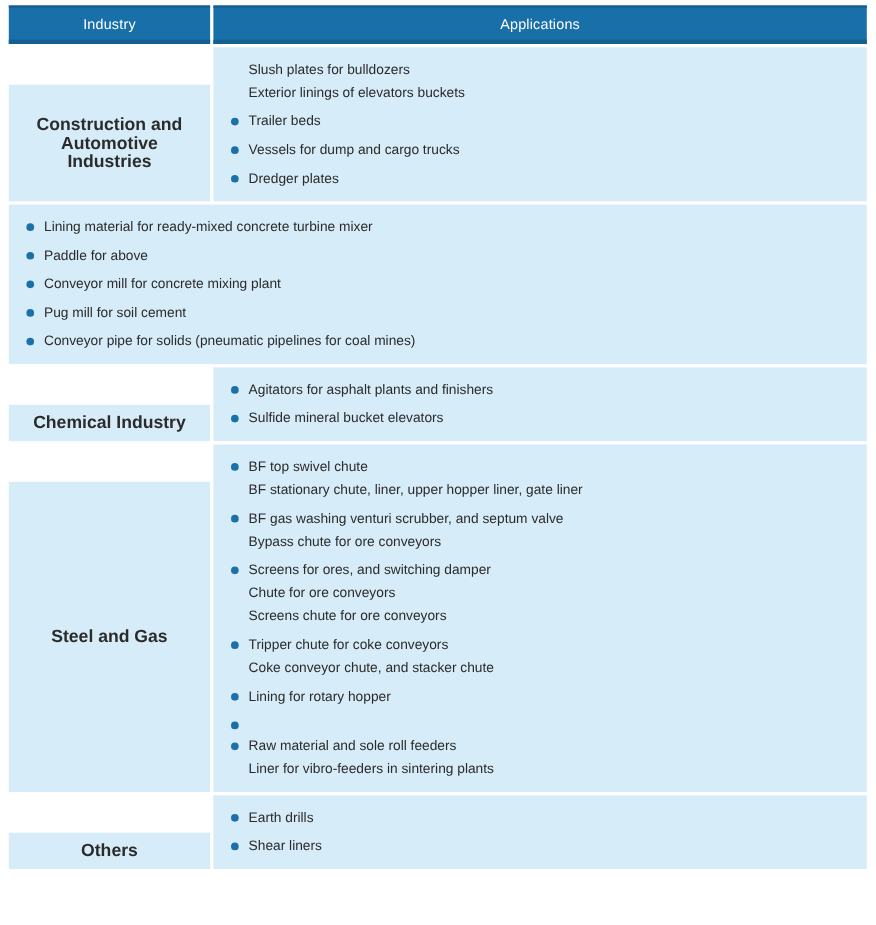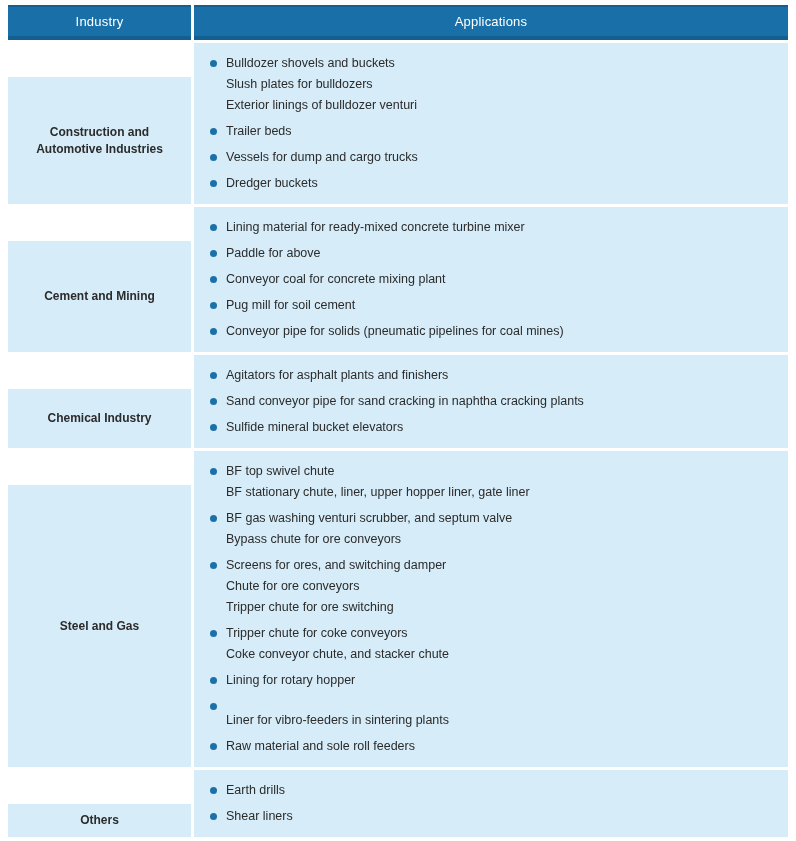--- a/index.html
+++ b/index.html
@@ -47,25 +47,25 @@
   }
   .industry-cell {
     flex: 0 0 183px;
     margin-right: 3px;
     box-sizing: border-box;
     background: var(--row-bg, #d6ecf8);
     display: flex;
     align-items: center;
     justify-content: center;
     text-align: center;
-    font-size: 12px;
+    font-size: 16px;
     font-weight: bold;
     color: var(--text, #2b2b2b);
     line-height: 17px;
-    padding: 0 28px;
+    padding: 0 12px;
     margin-top: 34px;
   }
   .apps-cell {
     flex: 1;
     box-sizing: border-box;
     background: var(--row-bg, #d6ecf8);
     padding: 10px 16px;
   }
   .app-item {
     display: flex;
@@ -93,84 +93,75 @@
 
     <div class="thead">
       <div class="th th-industry">Industry</div>
       <div class="th th-apps">Applications</div>
     </div>
 
     <div id="tbody">
         <div class="row">
           <div class="industry-cell">Construction and Automotive Industries</div>
           <div class="apps-cell">
-            <div class="app-item bullet">
-              <span class="dot"></span>
-              <span>Bulldozer shovels and buckets</span>
-            </div>
             <div class="app-item cont">
               <span class="dot"></span>
               <span>Slush plates for bulldozers</span>
             </div>
             <div class="app-item cont">
               <span class="dot"></span>
-              <span>Exterior linings of bulldozer venturi</span>
+              <span>Exterior linings of elevators buckets</span>
             </div>
             <div class="app-item bullet">
               <span class="dot"></span>
               <span>Trailer beds</span>
             </div>
             <div class="app-item bullet">
               <span class="dot"></span>
               <span>Vessels for dump and cargo trucks</span>
             </div>
             <div class="app-item bullet">
               <span class="dot"></span>
-              <span>Dredger buckets</span>
-            </div>
-          </div>
-        </div>
-        <div class="row">
-          <div class="industry-cell">Cement and Mining</div>
+              <span>Dredger plates</span>
+            </div>
+          </div>
+        </div>
+        <div class="row">
           <div class="apps-cell">
             <div class="app-item bullet">
               <span class="dot"></span>
               <span>Lining material for ready-mixed concrete turbine mixer</span>
             </div>
             <div class="app-item bullet">
               <span class="dot"></span>
               <span>Paddle for above</span>
             </div>
             <div class="app-item bullet">
               <span class="dot"></span>
-              <span>Conveyor coal for concrete mixing plant</span>
+              <span>Conveyor mill for concrete mixing plant</span>
             </div>
             <div class="app-item bullet">
               <span class="dot"></span>
               <span>Pug mill for soil cement</span>
             </div>
             <div class="app-item bullet">
               <span class="dot"></span>
               <span>Conveyor pipe for solids (pneumatic pipelines for coal mines)</span>
             </div>
           </div>
         </div>
         <div class="row">
           <div class="industry-cell">Chemical Industry</div>
           <div class="apps-cell">
             <div class="app-item bullet">
               <span class="dot"></span>
               <span>Agitators for asphalt plants and finishers</span>
             </div>
             <div class="app-item bullet">
               <span class="dot"></span>
-              <span>Sand conveyor pipe for sand cracking in naphtha cracking plants</span>
-            </div>
-            <div class="app-item bullet">
-              <span class="dot"></span>
               <span>Sulfide mineral bucket elevators</span>
             </div>
           </div>
         </div>
         <div class="row">
           <div class="industry-cell">Steel and Gas</div>
           <div class="apps-cell">
             <div class="app-item bullet">
               <span class="dot"></span>
               <span>BF top swivel chute</span>
@@ -190,44 +181,44 @@
             <div class="app-item bullet">
               <span class="dot"></span>
               <span>Screens for ores, and switching damper</span>
             </div>
             <div class="app-item cont">
               <span class="dot"></span>
               <span>Chute for ore conveyors</span>
             </div>
             <div class="app-item cont">
               <span class="dot"></span>
-              <span>Tripper chute for ore switching</span>
+              <span>Screens chute for ore conveyors</span>
             </div>
             <div class="app-item bullet">
               <span class="dot"></span>
               <span>Tripper chute for coke conveyors</span>
             </div>
             <div class="app-item cont">
               <span class="dot"></span>
               <span>Coke conveyor chute, and stacker chute</span>
             </div>
             <div class="app-item bullet">
               <span class="dot"></span>
               <span>Lining for rotary hopper</span>
             </div>
             <div class="app-item bullet">
               <span class="dot"></span>
             </div>
+            <div class="app-item bullet">
+              <span class="dot"></span>
+              <span>Raw material and sole roll feeders</span>
+            </div>
             <div class="app-item cont">
               <span class="dot"></span>
               <span>Liner for vibro-feeders in sintering plants</span>
-            </div>
-            <div class="app-item bullet">
-              <span class="dot"></span>
-              <span>Raw material and sole roll feeders</span>
             </div>
           </div>
         </div>
         <div class="row">
           <div class="industry-cell">Others</div>
           <div class="apps-cell">
             <div class="app-item bullet">
               <span class="dot"></span>
               <span>Earth drills</span>
             </div>

